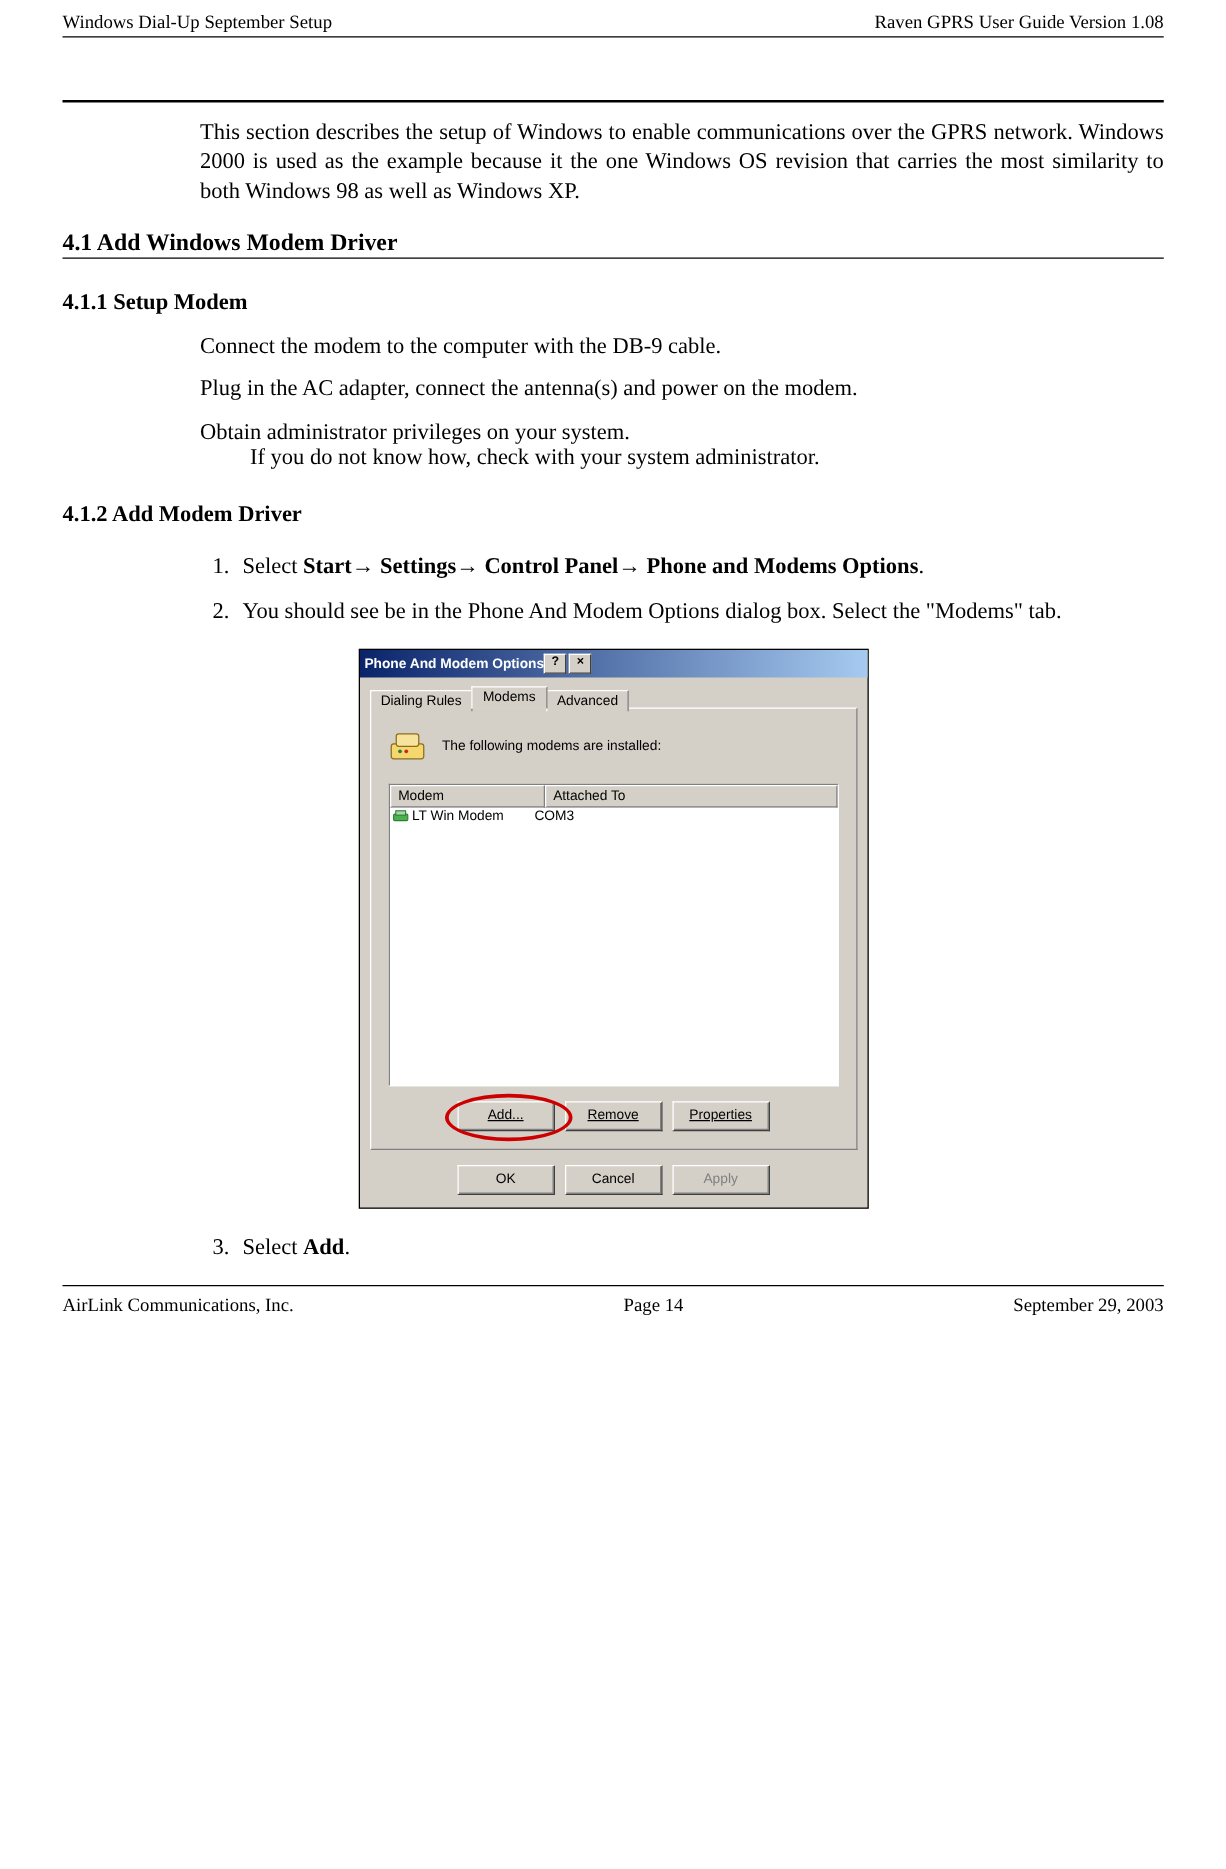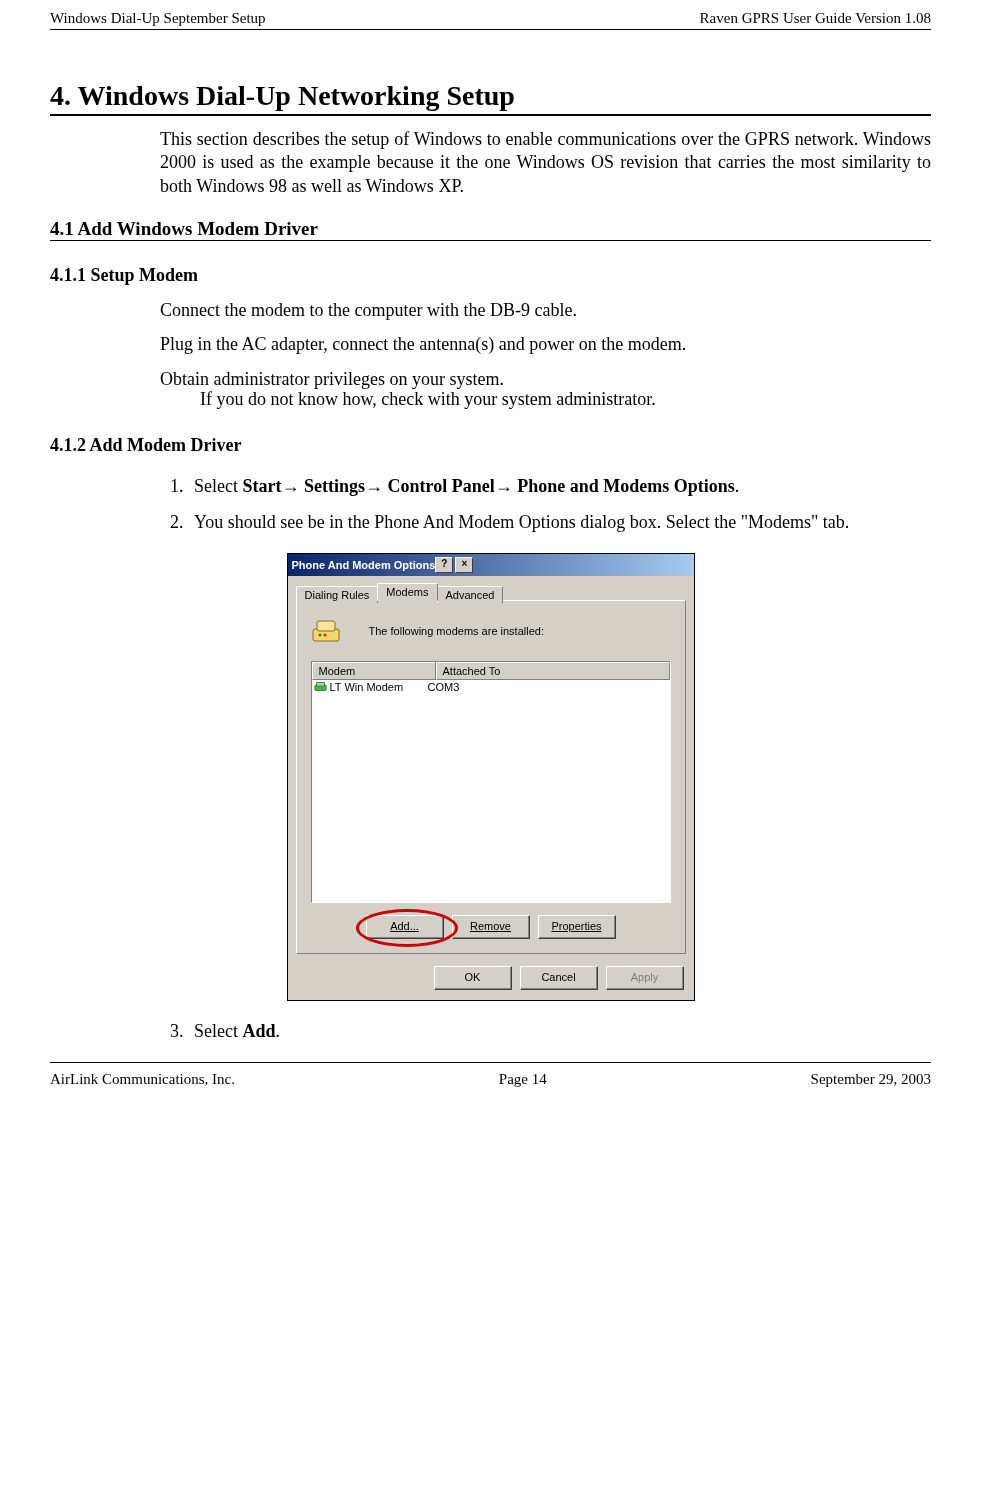--- a/index.html
+++ b/index.html
@@ -154,21 +154,21 @@
     border-right-color: #808080;
     border-bottom-color: #808080;
     background: #d4d0c8;
     padding: 14px 14px 14px 14px;
     position: relative;
     z-index: 1;
   }
   .modem-row {
     display: flex;
     align-items: center;
-    gap: 26px;
+    gap: 11px;
     margin-bottom: 14px;
   }
   .modem-icon {
     width: 32px;
     height: 32px;
   }
   .list-box {
     border: 1px solid #808080;
     border-right-color: #fff;
     border-bottom-color: #fff;
@@ -229,21 +229,21 @@
     left: -10px;
     top: -6px;
     width: 96px;
     height: 32px;
     border: 3px solid #cc0000;
     border-radius: 50%;
     pointer-events: none;
   }
   .dialog-footer {
     display: flex;
-    justify-content: flex-end;
+    justify-content: center;
     gap: 8px;
     padding: 4px 10px 10px 10px;
   }
   .footer-row {
     display: flex;
     justify-content: space-between;
     font-size: 15px;
     margin-top: 180px;
     padding-top: 4px;
   }
@@ -255,21 +255,20 @@
 <body>
 
 <div class="page">
 
   <div class="header-row">
     <span>Windows Dial-Up September Setup</span>
     <span>Raven GPRS User Guide Version 1.08</span>
   </div>
   <div class="header-rule"></div>
 
-  <div class="section-title">4.  Windows Dial-Up Networking Setup</div>
   <div class="section-rule"></div>
 
   <div class="body-text">This section describes the setup of Windows to enable communications over the GPRS network. Windows 2000 is used as the example because it the one Windows OS revision that carries the most similarity to both Windows 98 as well as Windows XP.</div>
 
   <div class="subsection-title">4.1   Add Windows Modem Driver</div>
   <div class="subsection-rule"></div>
 
   <div class="subsubsection-title">4.1.1   Setup Modem</div>
 
   <div class="indent-text">Connect the modem to the computer with the DB-9 cable.</div>

